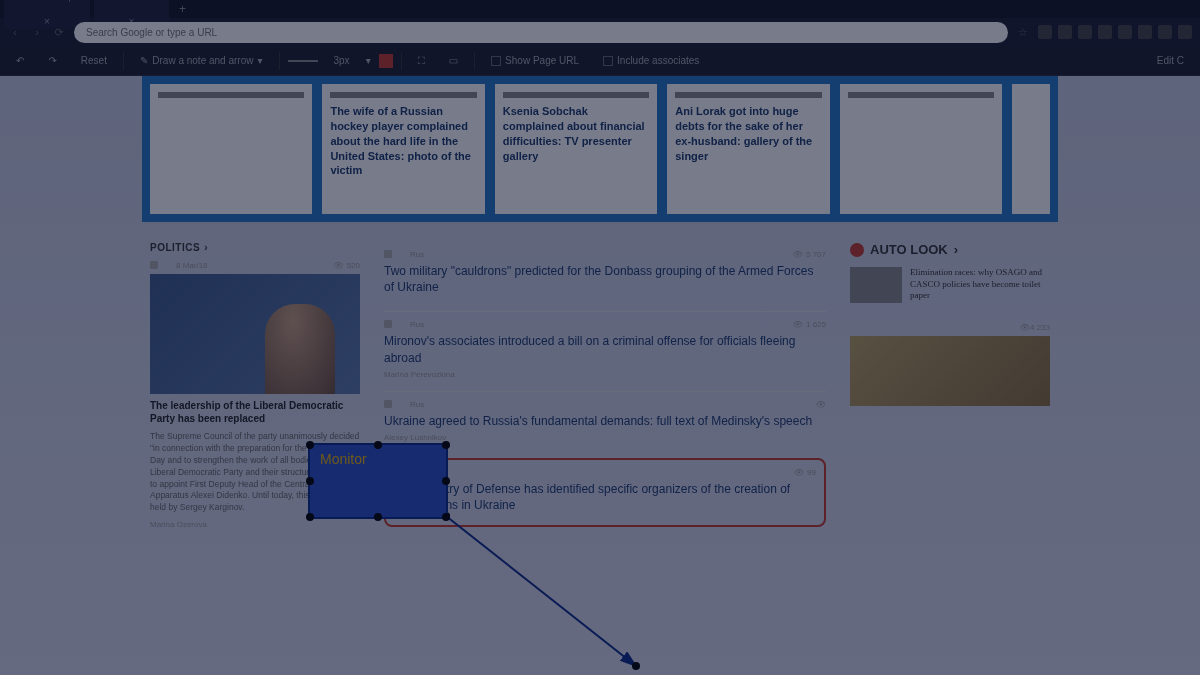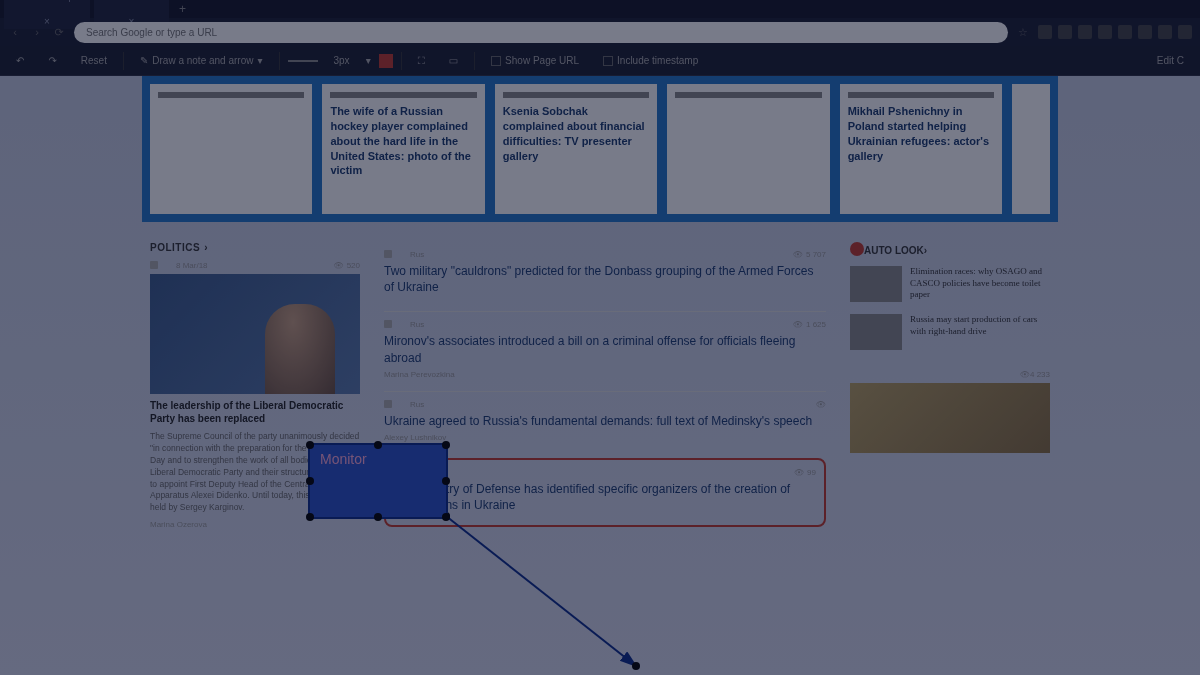--- a/index.html
+++ b/index.html
@@ -57,30 +57,30 @@
 .lead-body { font-size: 8.5px; color: #666; line-height: 1.4; margin-bottom: 6px; }
 .byline { font-size: 8px; color: #999; }
 
 .article { padding: 8px 0 12px 0; border-top: 1px solid #ddd; }
 .article:first-child { border-top: none; }
 .art-title { font-size: 12px; color: #1a3a6e; line-height: 1.35; margin-bottom: 4px; }
 .highlighted { border: 2px solid #c0392b; border-radius: 8px; padding: 8px; margin-top: 4px; }
 
 
 .side-sec { margin-bottom: 20px; }
-.side-label { font-size: 10px; font-weight: bold; color: #333; display: flex; align-items: flex-end; margin-bottom: 10px; }
+.side-label { font-size: 13px; font-weight: bold; color: #333; display: flex; align-items: flex-end; gap: 6px; margin-bottom: 10px; }
 .side-icon { width: 14px; height: 14px; background: #c0392b; border-radius: 50%; }
 .side-item { display: flex; gap: 8px; margin-bottom: 12px; }
 .side-thumb { width: 52px; height: 36px; background: #888; flex-shrink: 0; }
 .side-text { font-size: 9px; color: #333; line-height: 1.3; font-family: Liberation Serif, serif; }
 .side-meta { display: flex; justify-content: flex-end; font-size: 8px; color: #999; margin-bottom: 4px; }
 .side-img { width: 100%; height: 70px; background: linear-gradient(135deg, #b8a060, #8a7040); margin-top: 4px; }
 
 
-.anno-box { position: absolute; left: 308px; top: 367px; width: 140px; height: 76px; background: #2850c8; border: 2px solid #0a2a8a; color: #f9a8d4; font-size: 14px; padding: 6px 10px; z-index: 50; }
+.anno-box { position: absolute; left: 308px; top: 367px; width: 140px; height: 76px; background: #2850c8; border: 2px solid #0a2a8a; color: #eab308; font-size: 14px; padding: 6px 10px; z-index: 50; }
 .handle { position: absolute; width: 8px; height: 8px; background: #000; border-radius: 50%; }
 .h-tl { top: -4px; left: -4px; } .h-tr { top: -4px; right: -4px; }
 .h-bl { bottom: -4px; left: -4px; } .h-br { bottom: -4px; right: -4px; }
 .h-tm { top: -4px; left: calc(50% - 4px); } .h-bm { bottom: -4px; left: calc(50% - 4px); }
 .h-ml { top: calc(50% - 4px); left: -4px; } .h-mr { top: calc(50% - 4px); right: -4px; }
 
 .arrow-svg { position: absolute; left: 440px; top: 430px; z-index: 49; pointer-events: none; }
 </style>
 </head>
 <body>
@@ -133,21 +133,21 @@
   <span class="anno-sep"></span>
   <span class="anno-btn">⛶</span>
   <span class="anno-btn">▭</span>
   <span class="anno-sep"></span>
   <span class="anno-btn">
     <span class="checkbox"></span>
     <span>Show Page URL</span>
   </span>
   <span class="anno-btn">
     <span class="checkbox"></span>
-    <span>Include timestamp</span>
+    <span>Include associates</span>
   </span>
   <div class="anno-right">
     <span class="anno-btn">Edit C</span>
   </div>
 </div>
 
 <div class="page">
   <div class="content-wrap">
 
     <div class="featured-row">
@@ -157,24 +157,24 @@
       <div class="feat-card">
         <div class="feat-thumb"></div>
         <div class="feat-title">The wife of a Russian hockey player complained about the hard life in the United States: photo of the victim</div>
       </div>
       <div class="feat-card">
         <div class="feat-thumb"></div>
         <div class="feat-title">Ksenia Sobchak complained about financial difficulties: TV presenter gallery</div>
       </div>
       <div class="feat-card">
         <div class="feat-thumb"></div>
-      </div>
-      <div class="feat-card">
-        <div class="feat-thumb"></div>
-        <div class="feat-title">Mikhail Pshenichny in Poland started helping Ukrainian refugees: actor's gallery</div>
+        <div class="feat-title">Ani Lorak got into huge debts for the sake of her ex-husband: gallery of the singer</div>
+      </div>
+      <div class="feat-card">
+        <div class="feat-thumb"></div>
       </div>
       <div class="feat-card" style="flex:0.15"></div>
     </div>
 
     <div class="main-row">
 
       <div class="col-left">
         <div class="sec-label">POLITICS</div>
         <div class="meta-row">
           <span class="meta-left">
@@ -254,24 +254,20 @@
         <div class="side-sec">
           <div class="side-label">
             <span class="side-icon"></span>
             <span>AUTO LOOK</span>
             <span>›</span>
           </div>
           <div class="side-item">
             <div class="side-thumb"></div>
             <div class="side-text">Elimination races: why OSAGO and CASCO policies have become toilet paper</div>
           </div>
-          <div class="side-item">
-            <div class="side-thumb"></div>
-            <div class="side-text">Russia may start production of cars with right-hand drive</div>
-          </div>
         </div>
         <div class="side-sec">
           <div class="side-meta">
             <span>👁</span>
             <span>4 233</span>
           </div>
           <div class="side-img"></div>
         </div>
       </div>
     </div>

